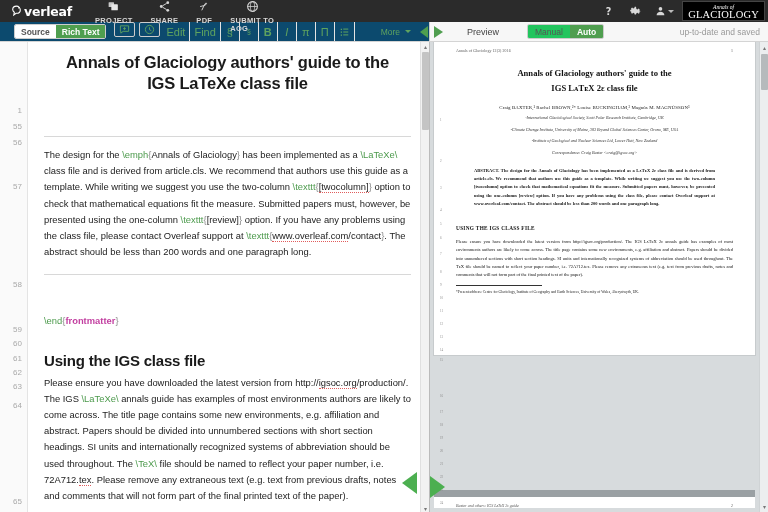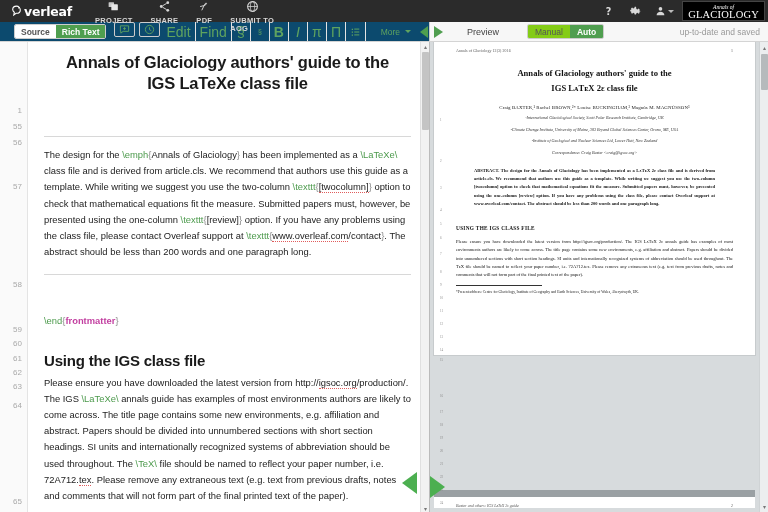--- a/index.html
+++ b/index.html
@@ -111,21 +111,21 @@
     padding: 0 6px;
     display: flex; align-items: center;
     cursor: pointer;
     background: #fff; color: #555;
   }
   .seg.active { background: #4f9e4f; color: #fff; }
   .tbtn {
     min-width: 19px; height: 100%;
     display:flex; align-items:center; justify-content:center;
     padding: 0 4px;
-    font-size: 14px;
+    font-size: 11px;
     color: #5fa35f;
     cursor: pointer;
     border-right: 1px solid #e3e3e3;
   }
   .tbtn.bold { font-weight: bold; }
   .tbtn.ital { font-style: italic; }
   .tbtn.boxed {
     border: 1px solid #ccc; border-radius:2px; height:15px;
     margin: 0 2px; min-width:17px;
   }
@@ -148,21 +148,21 @@
     gap: 20px;
   }
   .tri-right {
     width:0;height:0;border-top:6px solid transparent;border-bottom:6px solid transparent;
     border-left:9px solid #4f9e4f; margin-right:4px;
   }
   .prev-label { font-size: 9px; color: #444; margin-right: 8px; }
   .mode-group { display:flex; height:15px; border:1px solid #ccc; border-radius:2px; overflow:hidden; }
   .mode {
     font-size:8.5px; padding: 0 7px; display:flex; align-items:center;
-    background:#84cc16; color:#555; cursor:pointer;
+    background:#22c55e; color:#555; cursor:pointer;
   }
   .mode.active { background:#4f9e4f; color:#fff; font-weight:bold; }
   .saved-status {
     margin-left:auto; margin-right: 8px;
     font-size: 8.5px; color: #999;
   }
 
   
   .main { display: flex; height: 470px; }
 

